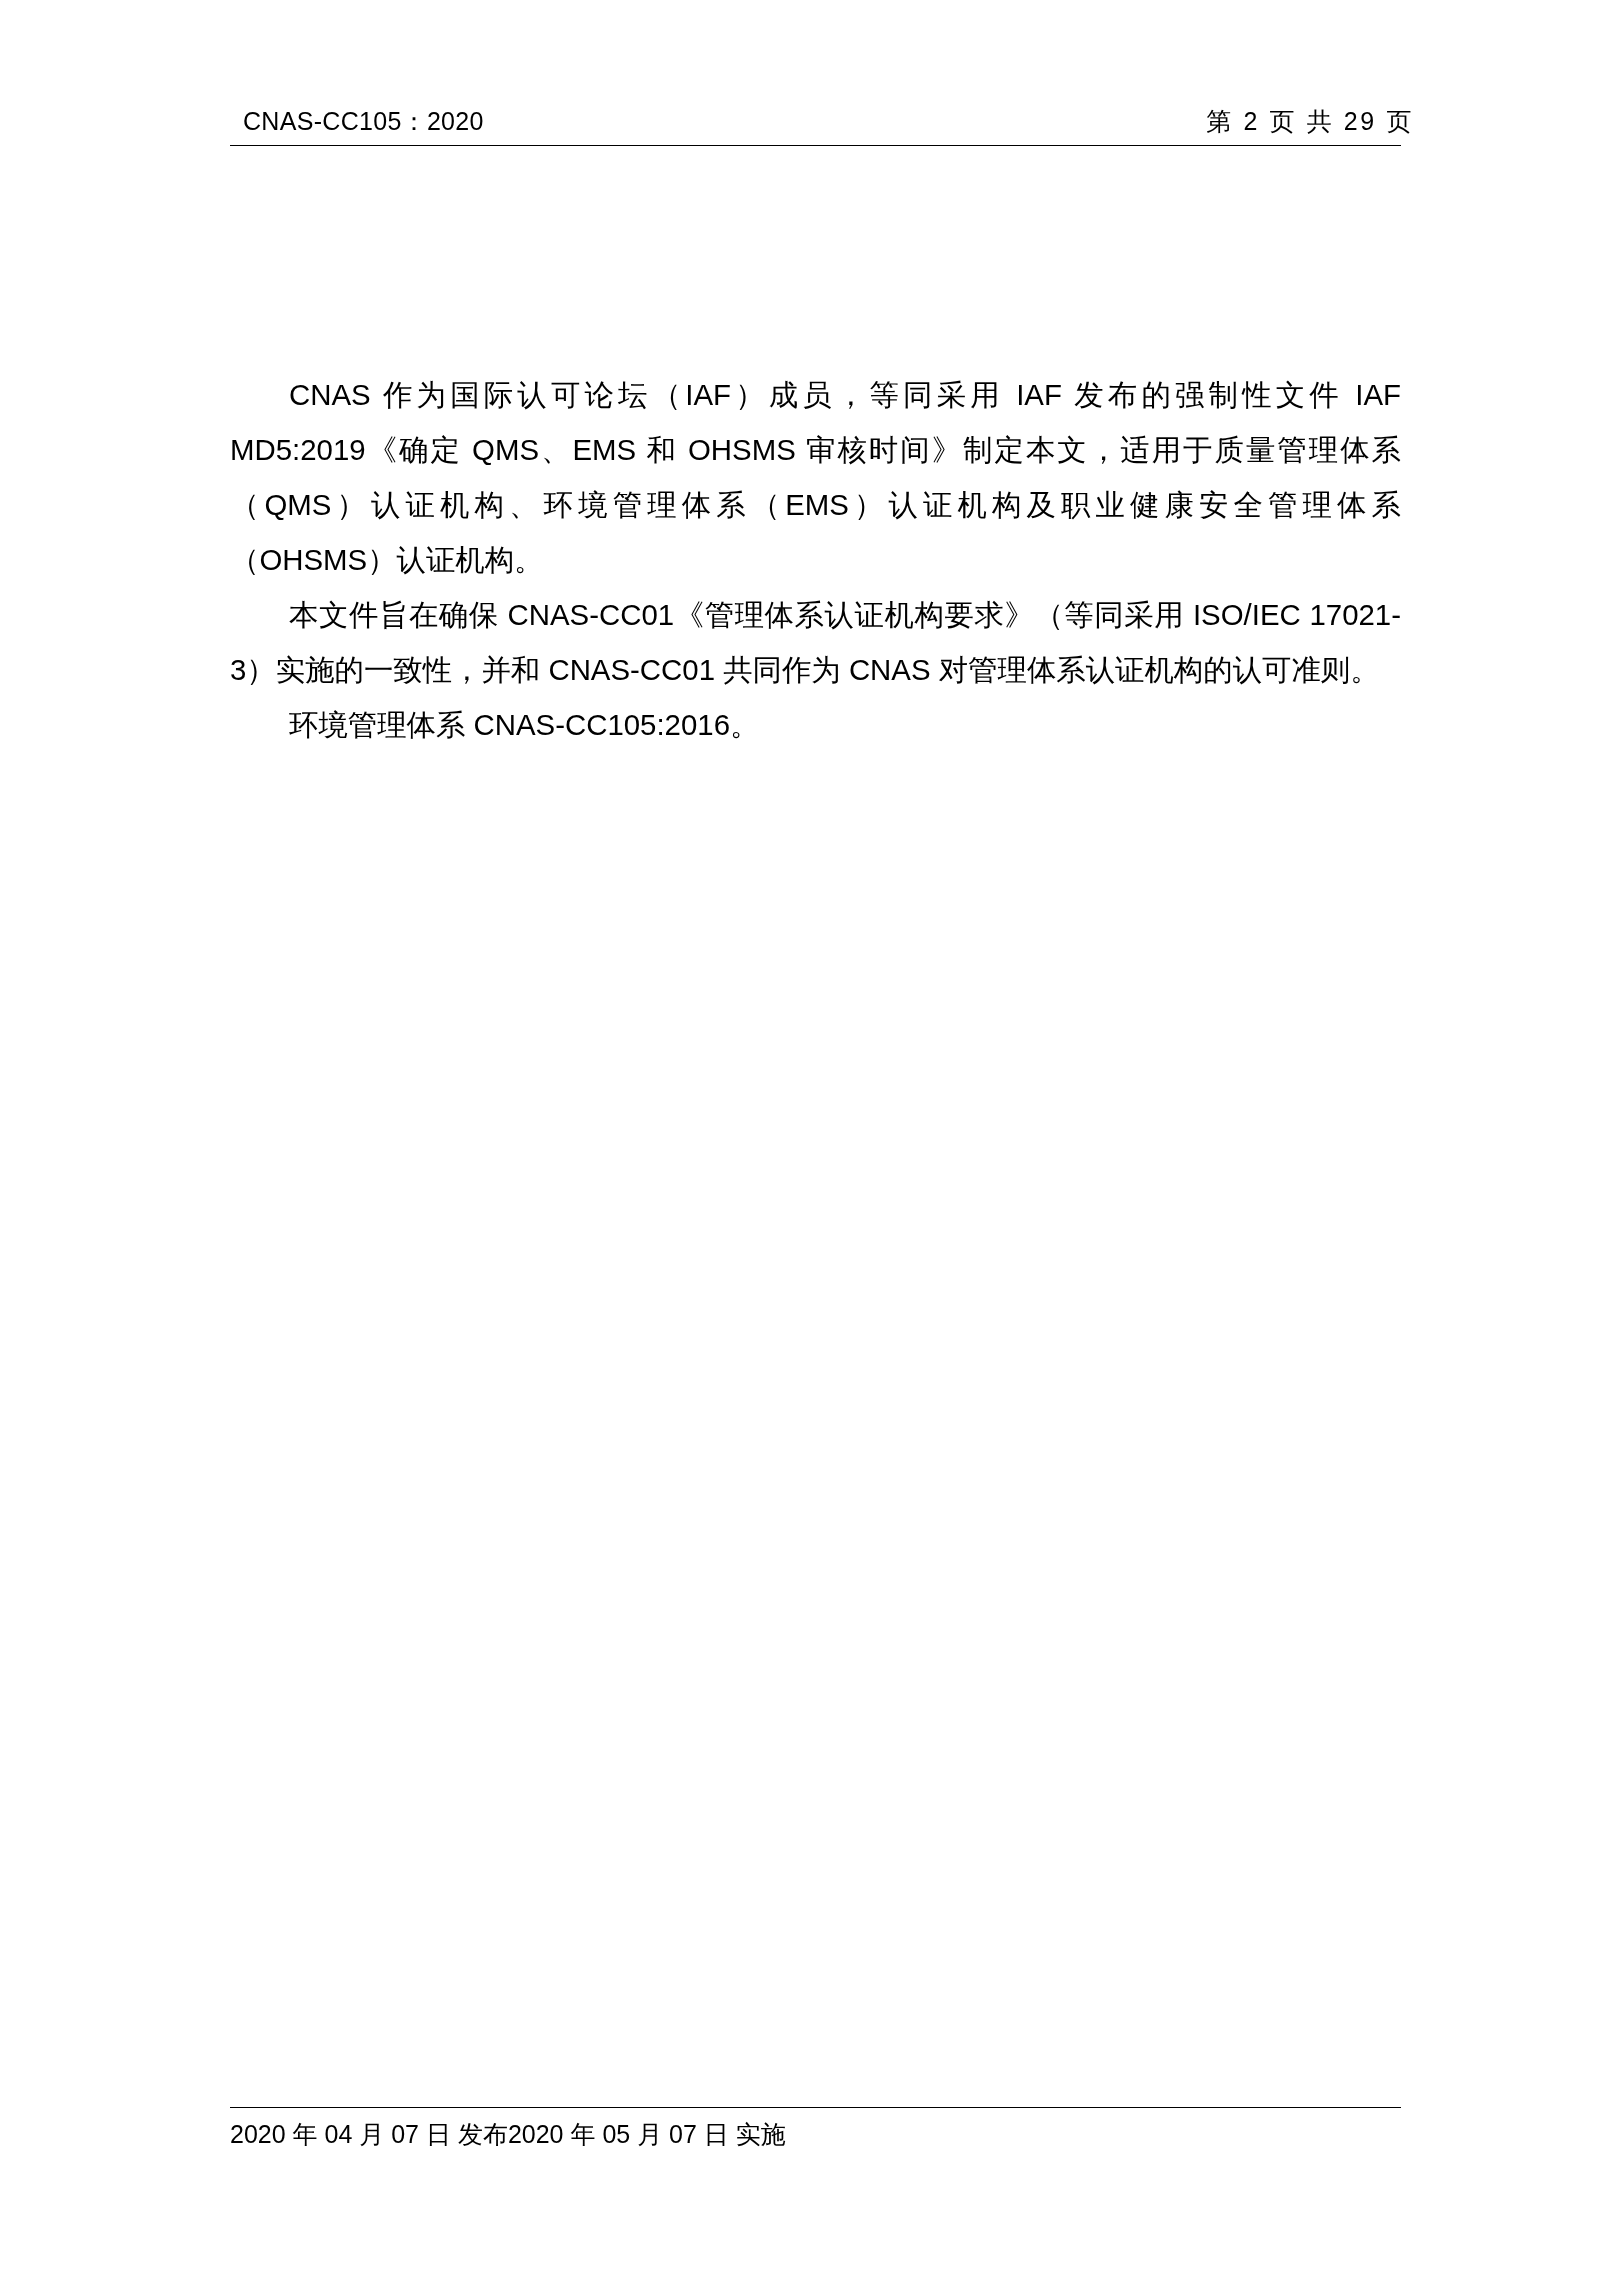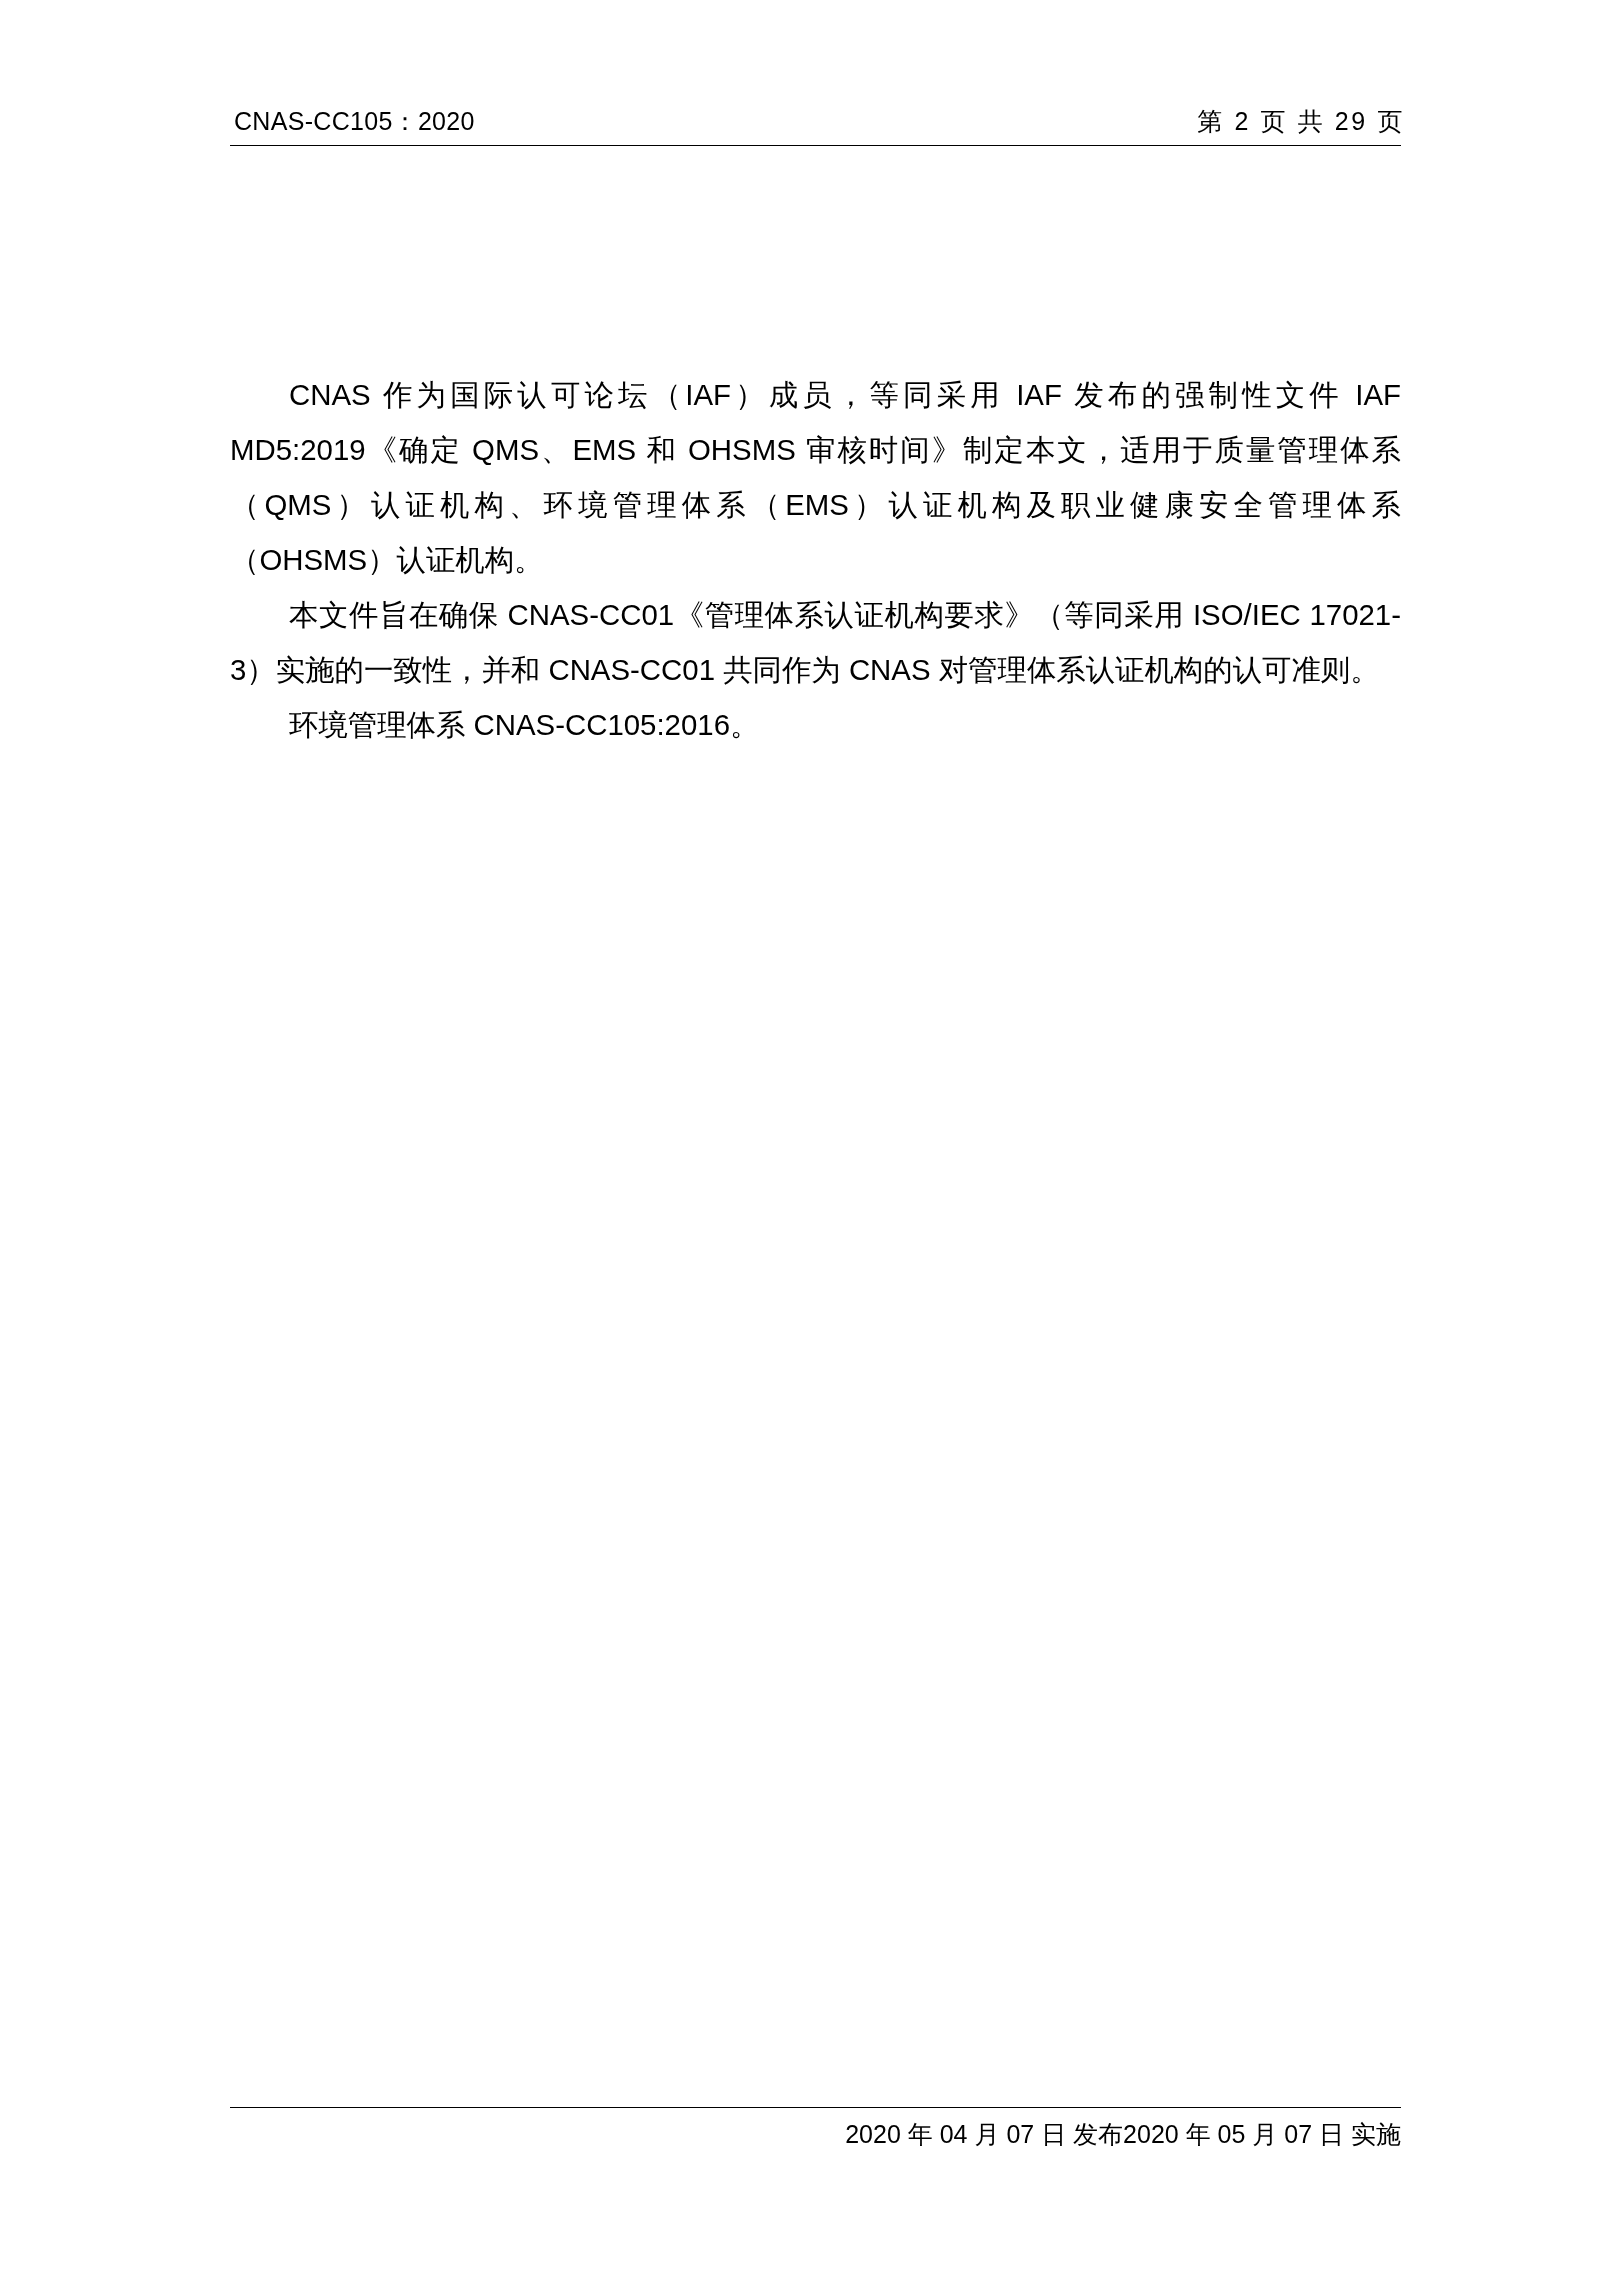--- a/index.html
+++ b/index.html
@@ -16,21 +16,21 @@
     width: 1623px;
     height: 2295px;
     box-sizing: border-box;
     background: #ffffff;
     overflow: hidden;
   }
 
   
   .header {
     position: absolute;
-    left: 234px;
+    left: 243px;
     top: 105px;
     width: 1171px;
     display: flex;
     justify-content: space-between;
     align-items: flex-end;
     font-size: 25px;
     letter-spacing: 0.3px;
   }
   .header-left {
     white-space: nowrap;
@@ -85,21 +85,21 @@
     width: 1171px;
     height: 1.3px;
     background: #000000;
   }
   .footer {
     position: absolute;
     left: 230px;
     top: 2118px;
     width: 1171px;
     display: flex;
-    justify-content: flex-end;
+    justify-content: flex-start;
     align-items: flex-start;
     font-size: 25px;
   }
   .footer-left, .footer-right {
     white-space: nowrap;
   }
 </style>
 </head>
 <body>
 

